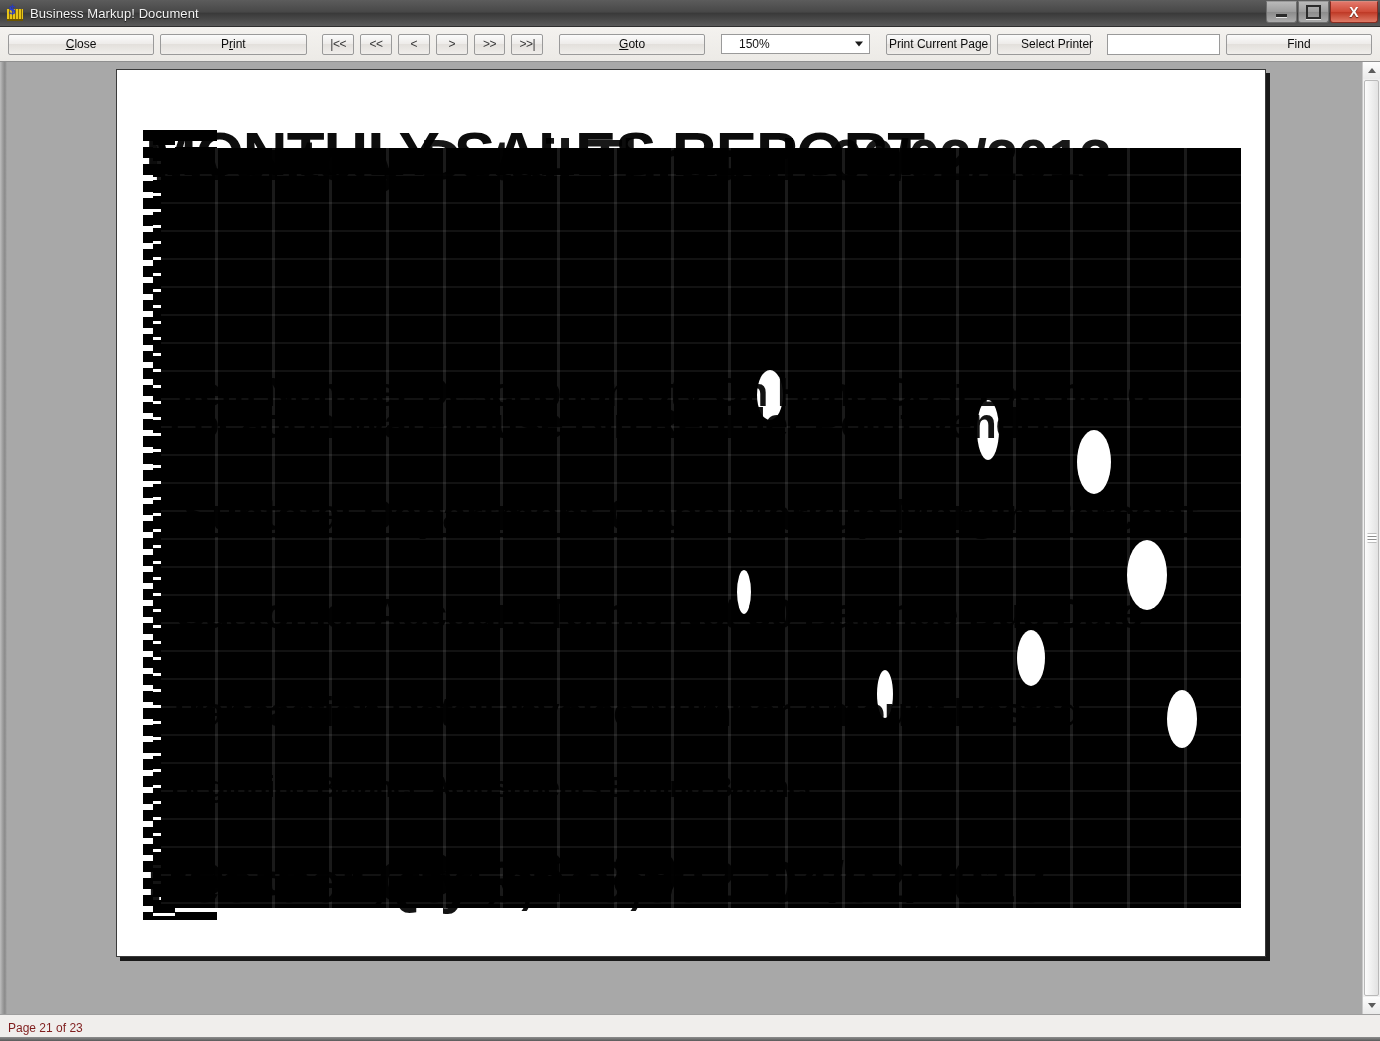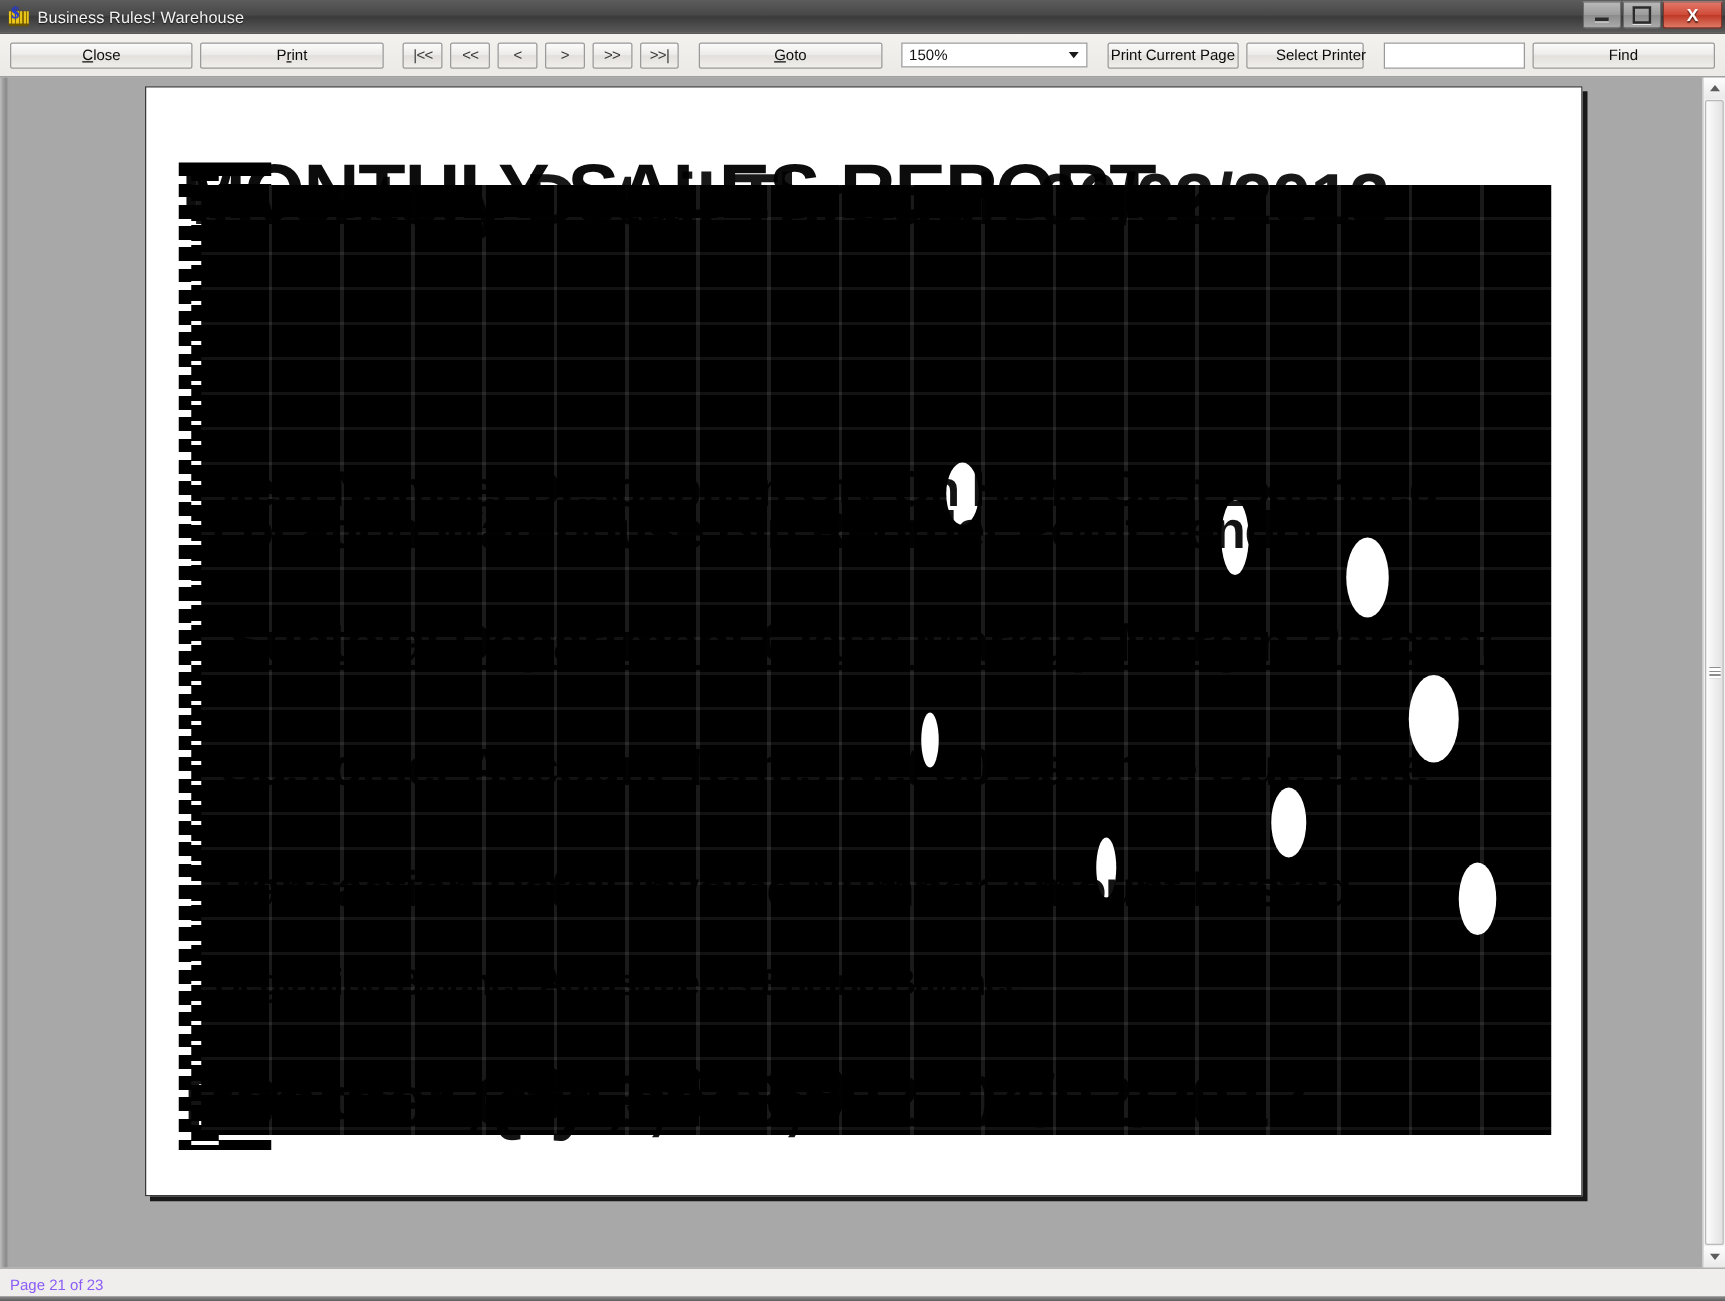--- a/index.html
+++ b/index.html
@@ -126,21 +126,21 @@
 
   .zoom-select {
     width: 158px; height: 20px;
     border: 1px solid #9a9a9a;
     background: #ffffff;
     display: flex; align-items: center;
     position: relative;
     box-sizing: border-box;
     font-size: 12px;
     color: #111;
-    padding-left: 5px;
+    padding-left: 17px;
   }
   .zoom-select .arrow {
     position: absolute; right: 6px; top: 50%;
     transform: translateY(-50%);
     width: 0; height: 0;
     border-left: 4px solid transparent;
     border-right: 4px solid transparent;
     border-top: 5px solid #1a1a1a;
   }
   .find-input {
@@ -285,38 +285,38 @@
 
   
   .statusbar {
     flex: none;
     height: 26px;
     background: #f0eeec;
     border-top: 1px solid #9e9e9e;
     display: flex; align-items: center;
     padding-left: 8px;
     font-size: 12px;
-    color: #8b5cf6;
+    color: #7f1d1d;
   }
   .status-grip-bottom {
     position: absolute; left: 0; right: 0; bottom: 0; height: 4px;
     background: linear-gradient(to bottom, #8e8e8e, #5a5a5a);
   }
 </style>
 </head>
 <body>
 
 <div class="window">
 
   <div class="titlebar">
     <div class="title-icon">
       <div class="bars"></div>
       <div class="dollar">$</div>
     </div>
-    <span class="title-text">Business Rules! Warehouse</span>
+    <span class="title-text">Business Markup! Document</span>
 
     <div class="win-buttons">
       <div class="win-btn">
         <div class="glyph-min"></div>
       </div>
       <div class="win-btn">
         <div class="glyph-max"></div>
       </div>
       <div class="win-btn close">
         <span class="glyph-close">X</span>

